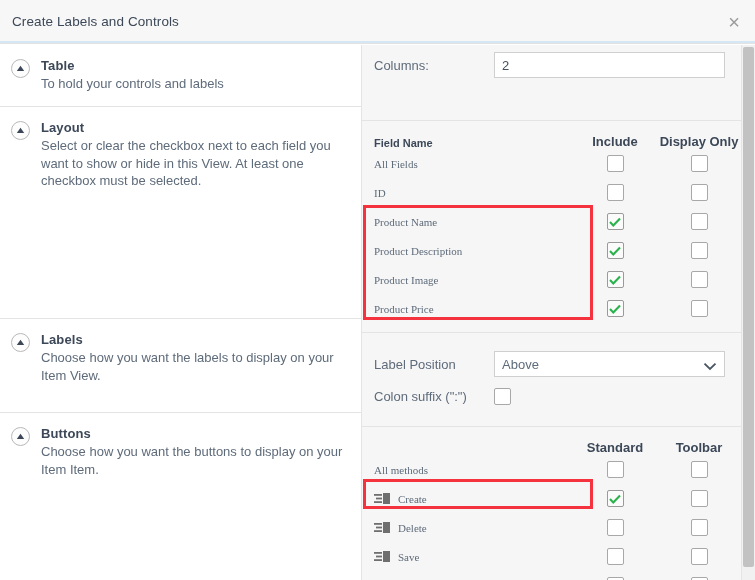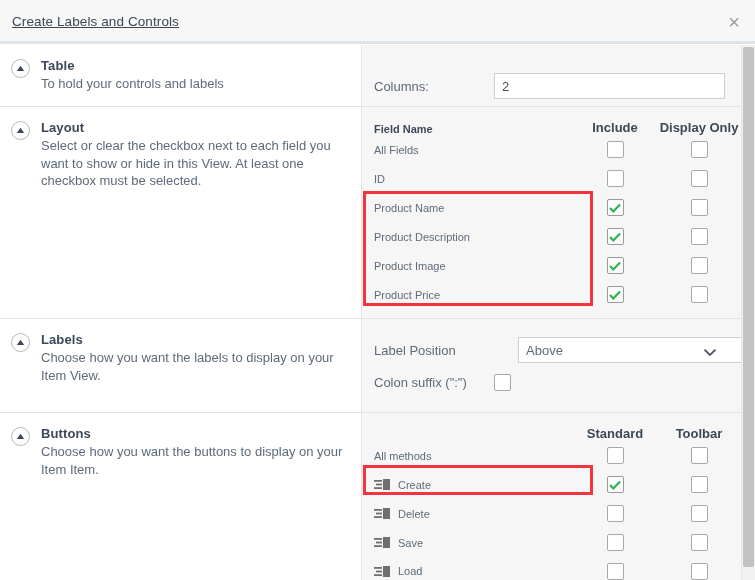--- a/index.html
+++ b/index.html
@@ -23,21 +23,21 @@
     border-bottom: 1px solid #e2e2e2;
   }
   .titlebar-accent {
     position: absolute; left: 0; bottom: 0;
     width: 755px; height: 2px;
     background: #3d9be9;
     opacity: 0.18;
   }
   .titlebar-title {
     position: absolute; left: 12px; top: 14px;
-    font-size: 13.5px; color: #3c4858; letter-spacing: .1px; text-decoration: underline;
+    font-size: 13.5px; color: #3c4858; letter-spacing: .1px;
   }
   .close-icon {
     position: absolute; right: 10px; top: 11px;
     width: 22px; height: 22px;
     display: flex; align-items: center; justify-content: center;
     color: #9b9b9b; font-size: 20px; line-height: 1;
     cursor: pointer; font-weight: 300;
   }
 
   
@@ -108,36 +108,35 @@
   .select-wrap {
     flex: 1 1 auto; position: relative; height: 26px;
   }
   .select-box {
     width: 100%; height: 26px;
     border: 1px solid #cfcfcf; background: #ffffff;
     font-size: 13px; color: #5e6b7a;
     padding: 0 26px 0 7px;
     display: flex; align-items: center;
     cursor: pointer;
-    margin-left: 24px;
   }
   .chev {
     position: absolute; right: 8px; top: 6px;
     pointer-events: none;
   }
 
   
   .tbl { width: 100%; }
   .tbl-head {
     display: flex; align-items: flex-end;
     height: 28px; padding: 0 0 0 12px;
   }
   .tbl-row {
     display: flex; align-items: center;
-    height: 29px; padding: 0 0 0 12px;
+    height: 29px; padding: 0 0 0 12px; font-family: Liberation Serif, serif;
   }
   .col-name { flex: 1 1 auto; font-size: 11px; color: #5e6b7a; }
   .col-name.hdr { font-weight: bold; color: #3c4858; }
   .col-chk {
     flex: 0 0 auto; width: 84px;
     display: flex; align-items: center; justify-content: center;
     font-size: 13px;
   }
   .col-chk.hdr { font-weight: bold; color: #3c4858; }
 
@@ -240,21 +239,21 @@
         <div class="lsec-text">
           <div class="lsec-title">Buttons</div>
           <div class="lsec-desc" style="max-width:305px">Choose how you want the buttons to display on your Item Item.</div>
         </div>
       </div>
 
     </div>
 
     <div class="right-pane">
 
-      <div class="rgroup divided" style="height:62px;display:flex;align-items:flex-end">
+      <div class="rgroup divided" style="height:76px;display:flex;align-items:flex-start">
         <div class="form-row" style="width:100%">
           <div class="form-label">Columns:</div>
           <input class="text-input" type="text" value="2" style="">
         </div>
       </div>
 
       <div class="rgroup divided" style="height:212px;position:relative">
         <div class="tbl">
           <div class="tbl-head">
             <div class="col-name hdr">Field Name</div>

